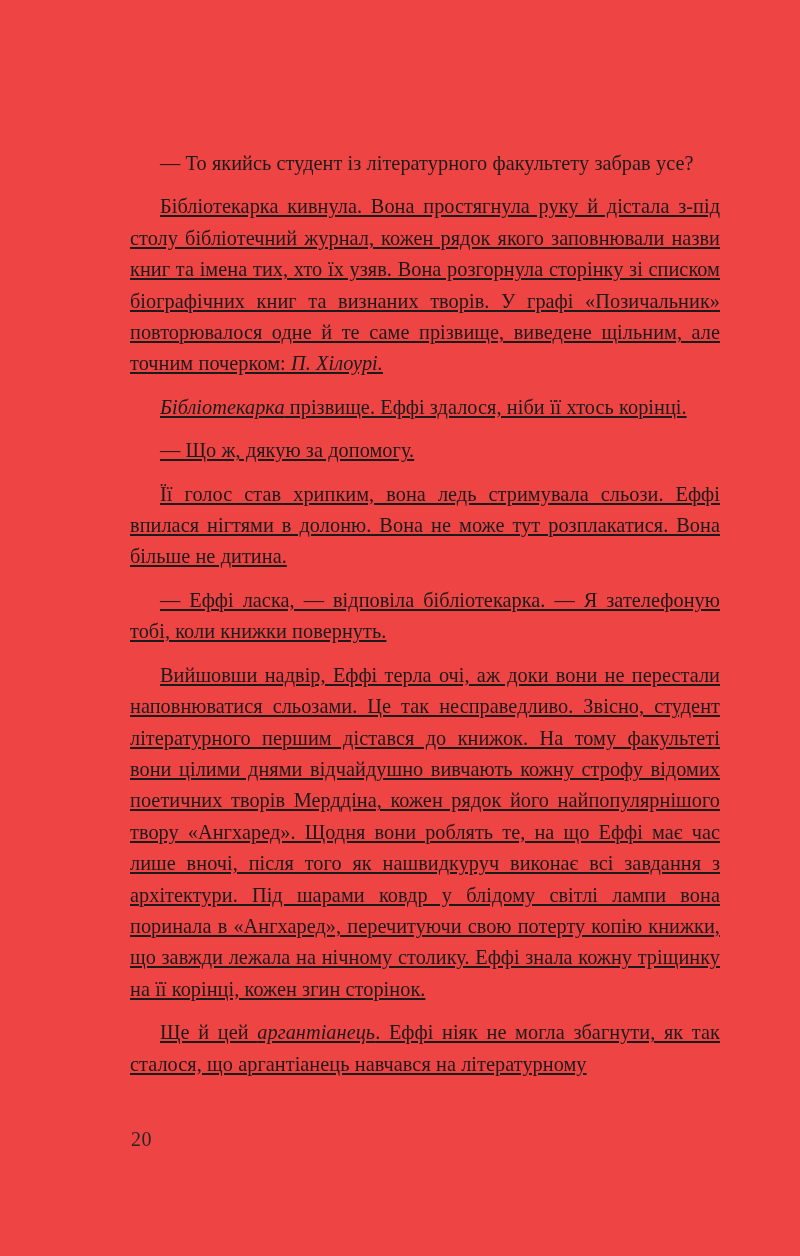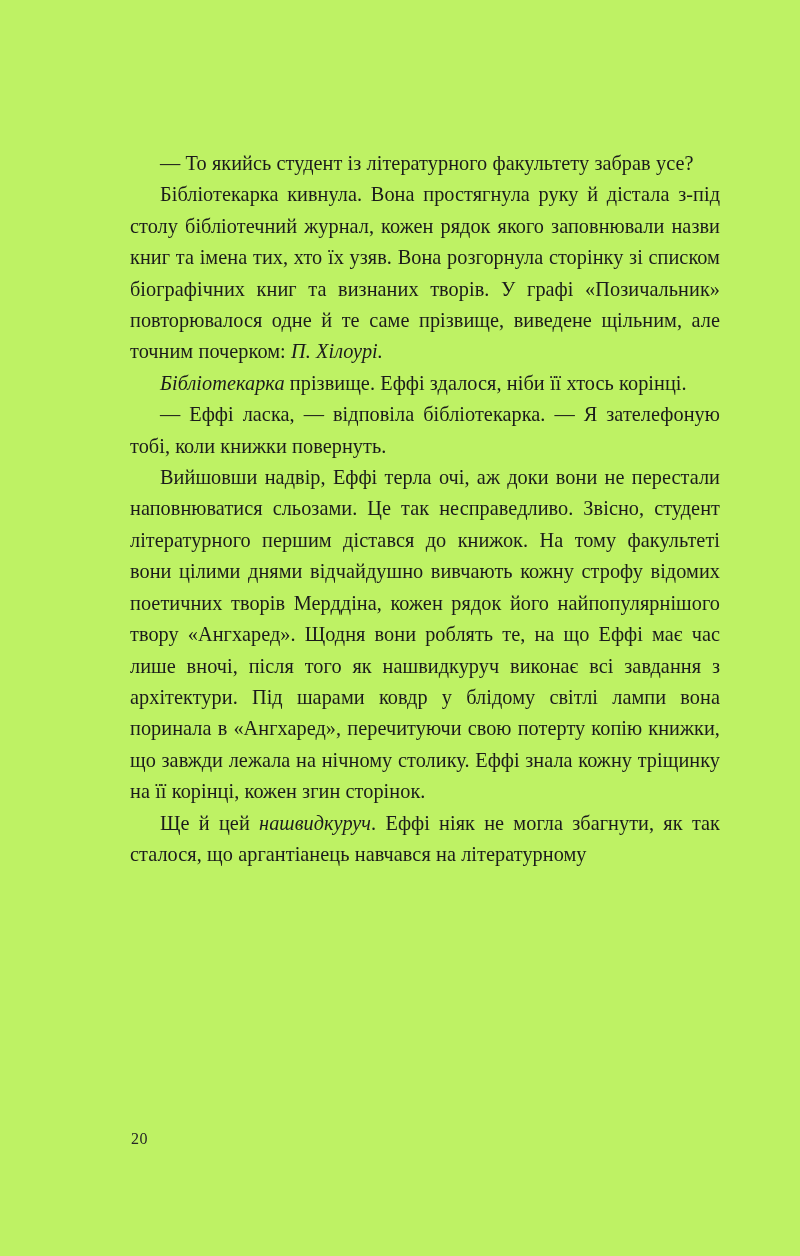--- a/index.html
+++ b/index.html
@@ -17,21 +17,21 @@
     position: relative;
     -webkit-font-smoothing: antialiased;
   }
 
   .page {
     position: absolute;
     left: 0;
     top: 0;
     width: 800px;
     height: 1256px;
-    background: #bef264;
+    background: #ef4444;
   }
 
   .text-block {
     position: absolute;
     left: 130px;
     top: 148px;
     width: 590px;
   }
 
   .para {
@@ -40,47 +40,50 @@
     text-justify: inter-word;
     font-size: 20.3px;
     line-height: 31.4px;
     text-indent: 30px;
     hyphens: manual;
     word-spacing: 0.1px;
     letter-spacing: 0.05px;
   }
 
   .para + .para {
-    margin-top: 0;
+    margin-top: 12px;
+    text-decoration: underline;
   }
 
   .para i, .para em {
     font-style: italic;
   }
 
   .folio {
     position: absolute;
     left: 131px;
     top: 1127px;
-    font-size: 16px;
+    font-size: 20px;
     line-height: 24px;
     color: #262626;
     letter-spacing: 0.4px;
     font-variant-numeric: oldstyle-nums;
   }
 </style>
 </head>
 <body>
 
 <div class="page">
 
   <div class="text-block">
     <p class="para"><span>— То якийсь студент із літературного факультету забрав усе?</span></p>
     <p class="para"><span>Бібліотекарка кивнула. Вона простягнула руку й дістала з-під столу бібліотечний журнал, кожен рядок якого заповнювали назви книг та імена тих, хто їх узяв. Вона розгорнула сторінку зі списком біографічних книг та визнаних творів. У графі «Позичальник» повторювалося одне й те саме прізвище, виведене щільним, але точним почерком: </span><i>П. Хілоурі.</i></p>
     <p class="para"><i>Бібліотекарка</i><span> прізвище. Еффі здалося, ніби її хтось корінці.</span></p>
+    <p class="para"><span>— Що ж, дякую за допомогу.</span></p>
+    <p class="para"><span>Її голос став хрипким, вона ледь стримувала сльози. Еффі впилася нігтями в долоню. Вона не може тут розплакатися. Вона більше не дитина.</span></p>
     <p class="para"><span>— Еффі ласка, — відповіла бібліотекарка. — Я зателефоную тобі, коли книжки повернуть.</span></p>
     <p class="para"><span>Вийшовши надвір, Еффі терла очі, аж доки вони не перестали наповнюватися сльозами. Це так несправедливо. Звісно, студент літературного першим дістався до книжок. На тому факультеті вони цілими днями відчайдушно вивчають кожну строфу відомих поетичних творів Мерддіна, кожен рядок його найпопулярнішого твору «Ангхаред». Щодня вони роблять те, на що Еффі має час лише вночі, після того як нашвидкуруч виконає всі завдання з архітектури. Під шарами ковдр у блідому світлі лампи вона поринала в «Ангхаред», перечитуючи свою потерту копію книжки, що завжди лежала на нічному столику. Еффі знала кожну тріщинку на її корінці, кожен згин сторінок.</span></p>
-    <p class="para"><span>Ще й цей </span><i>нашвидкуруч</i><span>. Еффі ніяк не могла збагнути, як так сталося, що аргантіанець навчався на літературному</span></p>
+    <p class="para"><span>Ще й цей </span><i>аргантіанець</i><span>. Еффі ніяк не могла збагнути, як так сталося, що аргантіанець навчався на літературному</span></p>
   </div>
 
   <div class="folio">20</div>
 
 </div>
 
 </body></html>

